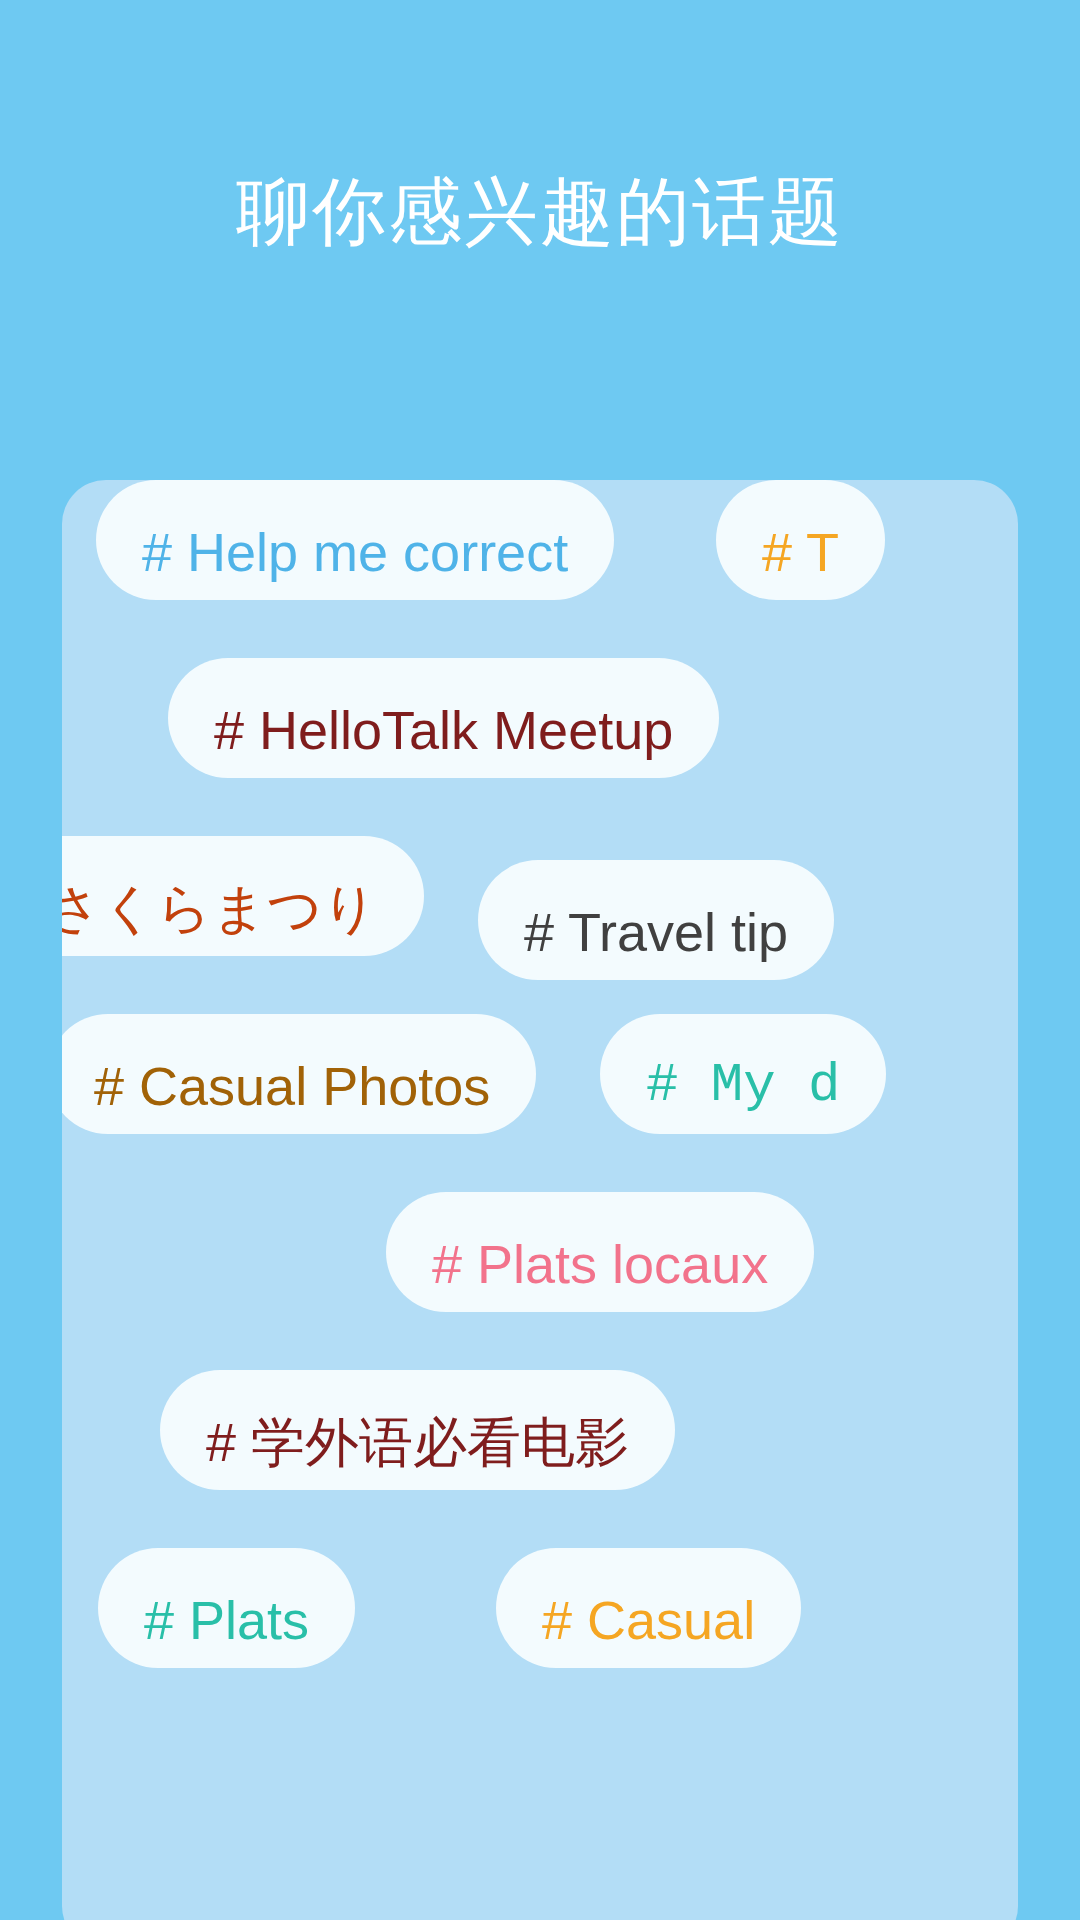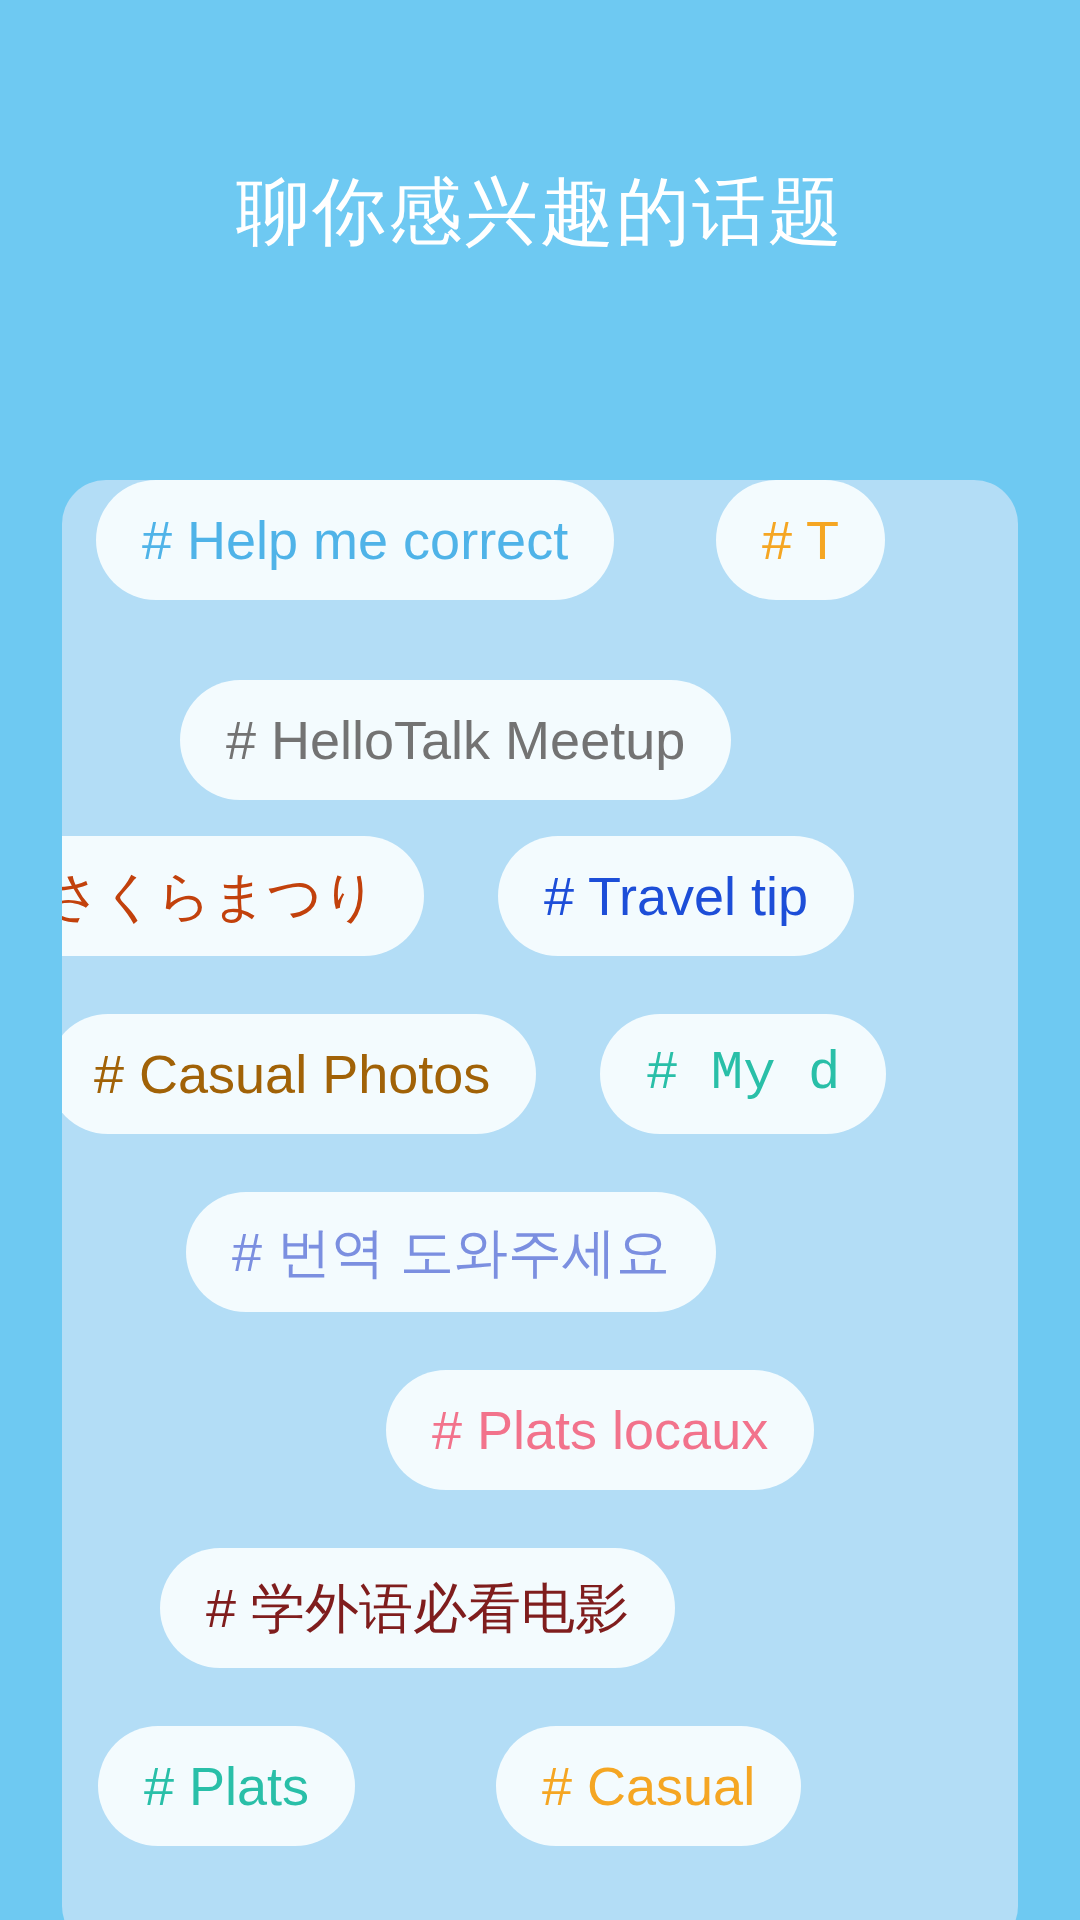--- a/index.html
+++ b/index.html
@@ -48,50 +48,47 @@
     margin-bottom: 58px;
     white-space: nowrap;
   }
   .chip {
     position: absolute;
     top: 0;
     height: 120px;
     line-height: 120px;
     background: #f3fbfe;
     border-radius: 60px;
-    padding: 0 46px;
+    padding: 12px 46px;
     font-size: 54px;
     white-space: nowrap;
     box-sizing: border-box;
   }
 </style>
 </head>
 <body>
 
 <div class="page-title">聊你感兴趣的话题</div>
 
 <div class="panel">
   <div class="rows" id="rows">
       <div class="row">
         <div class="chip" style="left: 34px; color: rgb(79, 179, 232);"># Help me correct</div>
         <div class="chip" style="left: 654px; color: rgb(245, 166, 35);"># T</div>
       </div>
       <div class="row">
-        <div class="chip" style="left: 118px; color: #737373; margin-top: 22px;"># HelloTalk Meetup</div>
+        <div class="chip" style="left: 106px; color: #7f1d1d;"># HelloTalk Meetup</div>
       </div>
       <div class="row">
         <div class="chip" style="left: -62px; color: #c2410c;">さくらまつり</div>
-        <div class="chip" style="left: 436px; color: #1d4ed8;"># Travel tip</div>
+        <div class="chip" style="left: 416px; color: #404040; margin-top: 24px;"># Travel tip</div>
       </div>
       <div class="row">
         <div class="chip" style="left: -14px; color: #a16207;"># Casual Photos</div>
         <div class="chip" style="left: 538px; color: rgb(41, 191, 168); font-family: Liberation Mono, monospace;"># My d</div>
-      </div>
-      <div class="row">
-        <div class="chip" style="left: 124px; color: rgb(123, 143, 224);"># 번역 도와주세요</div>
       </div>
       <div class="row">
         <div class="chip" style="left: 324px; color: rgb(242, 115, 140);"># Plats locaux</div>
       </div>
       <div class="row">
         <div class="chip" style="left: 98px; color: #7f1d1d;"># 学外语必看电影</div>
       </div>
       <div class="row">
         <div class="chip" style="left: 36px; color: rgb(41, 191, 168);"># Plats</div>
         <div class="chip" style="left: 434px; color: rgb(245, 166, 35);"># Casual</div>

